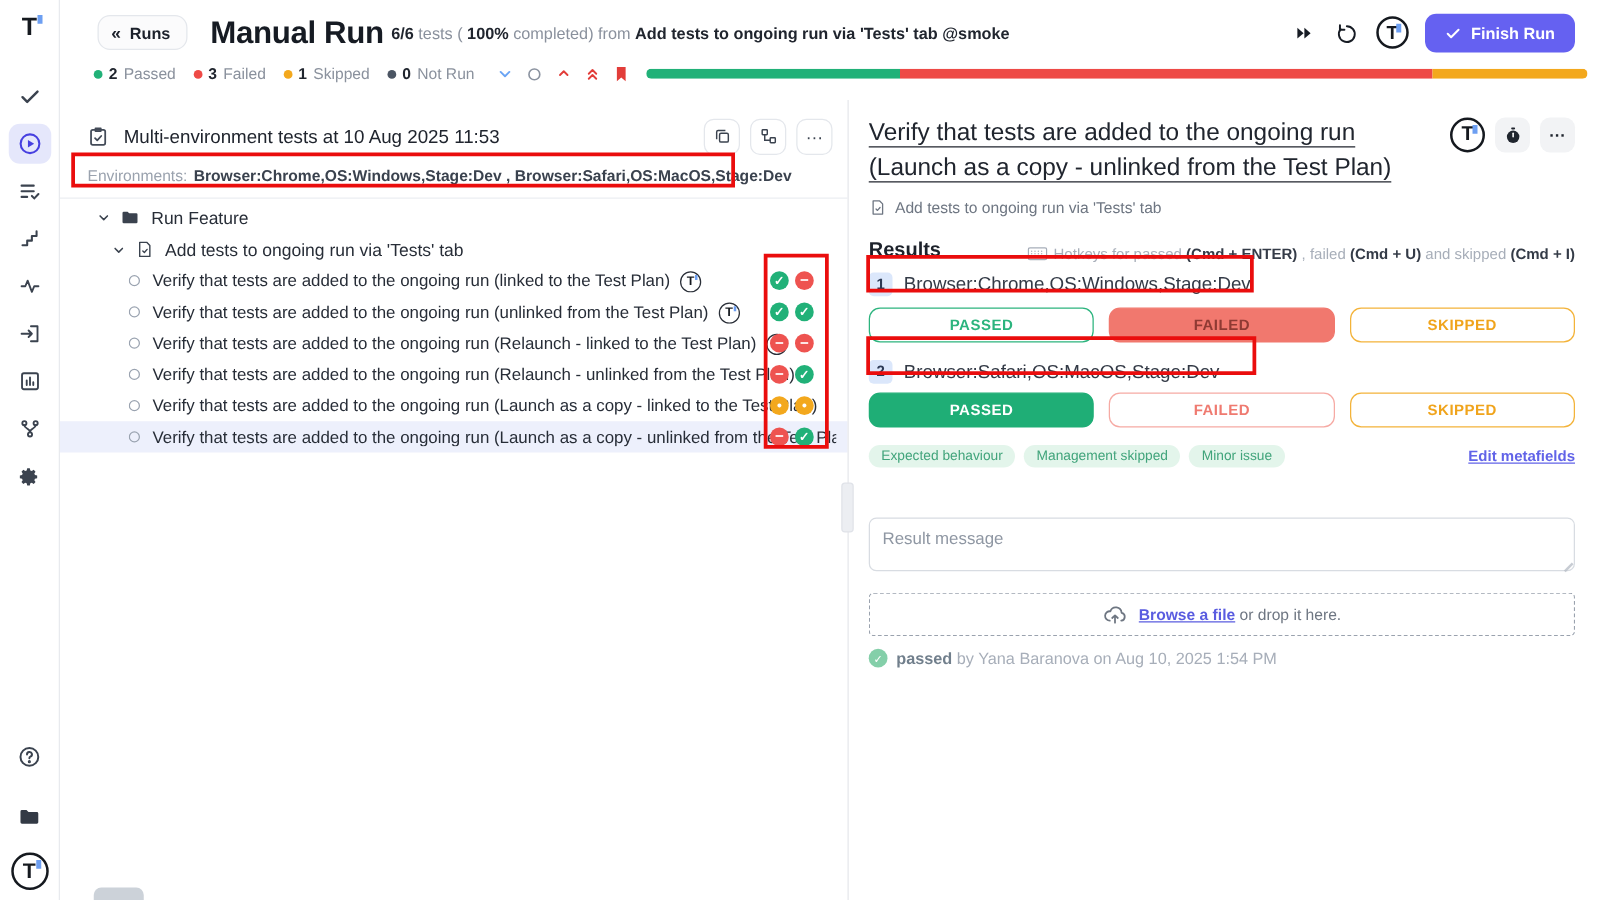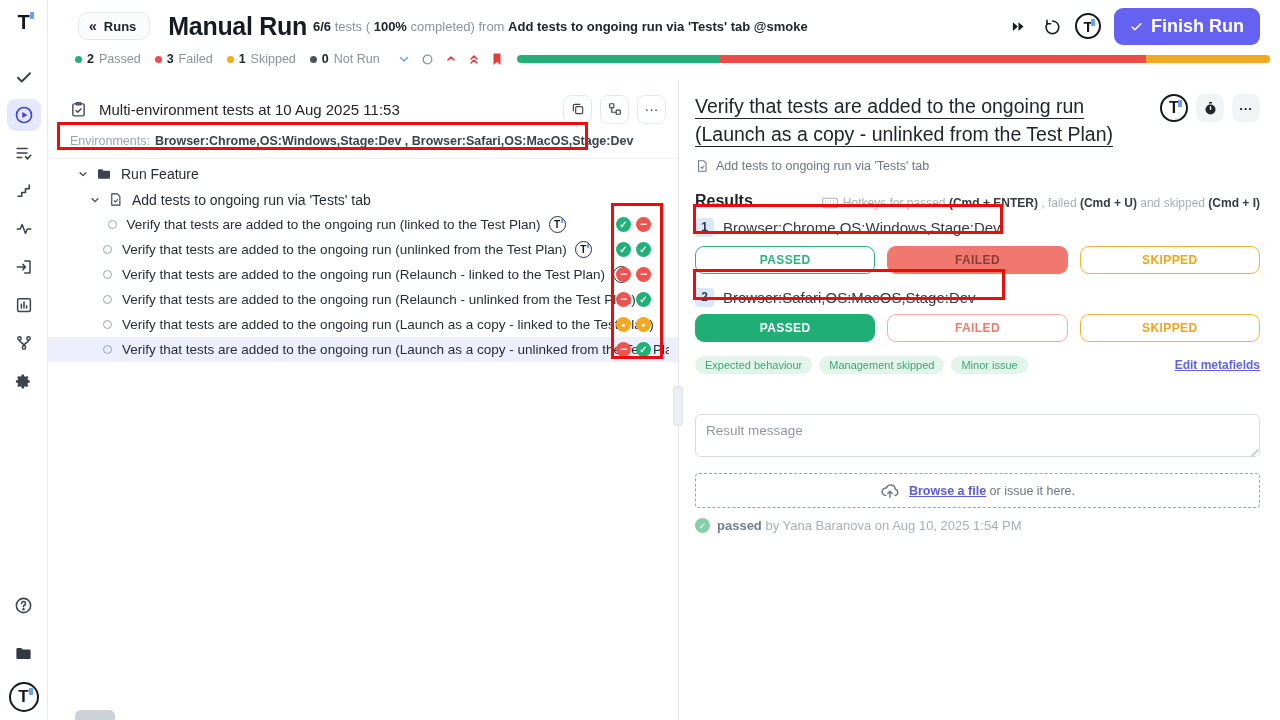--- a/index.html
+++ b/index.html
@@ -27,21 +27,21 @@
   .hrow1 { display:flex; align-items:center; padding:8px 20px 0 30px; height:44px; }
   .back-btn { display:flex; align-items:center; gap:7px; background:#fbfbfc; border:1px solid #e4e7ec;
     border-radius:10px; padding:5px 13px 5px 10px; font-size:13px; font-weight:700; color:#1c212b; cursor:pointer; }
   .back-btn .chev { font-size:14px; color:#1c212b; }
   .page-title { font-size:25px; font-weight:700; color:#161b23; margin-left:18px; letter-spacing:-0.3px; }
   .subtitle { margin-left:6px; font-size:13px; color:#8a919d; }
   .subtitle b { color:#20252e; }
   .hr1-spacer { flex:1; }
   .hicon { display:grid; place-items:center; width:28px; height:28px; color:#171c24; cursor:pointer; }
   .finish-btn { display:flex; align-items:center; gap:8px; background:#6561f1; color:#fff; border:none;
-    border-radius:9px; padding:8px 16px; font-size:18px; font-weight:700; margin-left:12px; cursor:pointer; }
+    border-radius:9px; padding:8px 16px; font-size:13px; font-weight:700; margin-left:12px; cursor:pointer; }
 
   .hrow2 { display:flex; align-items:center; padding:0 10px 0 27px; height:30px; }
   .count { display:flex; align-items:center; gap:5px; font-size:12.5px; color:#8a919d; margin-right:14px; }
   .count .dot { width:7px; height:7px; border-radius:50%; }
   .count b { color:#20252e; }
   .sb-icons { display:flex; align-items:center; gap:11px; margin:0 8px 0 4px; }
   .sb-icons .ic { display:grid; place-items:center; cursor:pointer; }
   .progress { flex:1; height:8px; border-radius:4px; overflow:hidden; display:flex; margin:0 0 0 6px; }
   .progress span { height:100%; }
 
@@ -362,21 +362,21 @@
           </span>
         <span class="fic">
             <svg width="15" height="15" viewBox="0 0 24 24" stroke="#3a424e" stroke-width="1.8" fill="none" stroke-linecap="round" stroke-linejoin="round">
               <path d="M6 3h9l4 4v14H6z"></path>
               <path d="M10 14l2 2 3.5-4"></path>
             </svg>
           </span>
         <span>Add tests to ongoing run via 'Tests' tab</span>
       </div>
 
-      <div class="trow test-row" style="padding-left:55px;justify-content:center;">
+      <div class="trow test-row" style="padding-left:55px;">
         <span class="clip">
             <span class="bullet"></span>
             <span>Verify that tests are added to the ongoing run (linked to the Test Plan)</span>
             <span class="tlogo-row"><span class="tlogo sm">
                 <span>T</span>
                 <span class="tb"></span>
               </span></span>
           </span>
         <span class="badges">
             <span class="badge badge-passed"></span>
@@ -525,21 +525,21 @@
     <div class="msg-wrap">
       <textarea class="msg-box" placeholder="Result message" style=""></textarea>
       <span class="grip"></span>
     </div>
 
     <div class="dropzone">
       <svg width="20" height="17" viewBox="0 0 24 20" stroke="#6e7682" stroke-width="1.7" fill="none" stroke-linecap="round" stroke-linejoin="round">
           <path d="M7 16a4.5 4.5 0 1 1 .6-8.96A5.5 5.5 0 0 1 18.3 8.5 3.8 3.8 0 0 1 18 16"></path>
           <path d="M12 11v7M9.3 13.5L12 11l2.7 2.5"></path>
         </svg>
-      <span><span class="browse">Browse a file</span><span> or issue it here.</span></span>
+      <span><span class="browse">Browse a file</span><span> or drop it here.</span></span>
     </div>
 
     <div class="status-line">
       <span class="sic">✓</span>
       <span><b>passed</b><span> by Yana Baranova on Aug 10, 2025 1:54 PM</span></span>
     </div>
   </div>
 </div>
 
 <div class="bottom-frag"></div>

